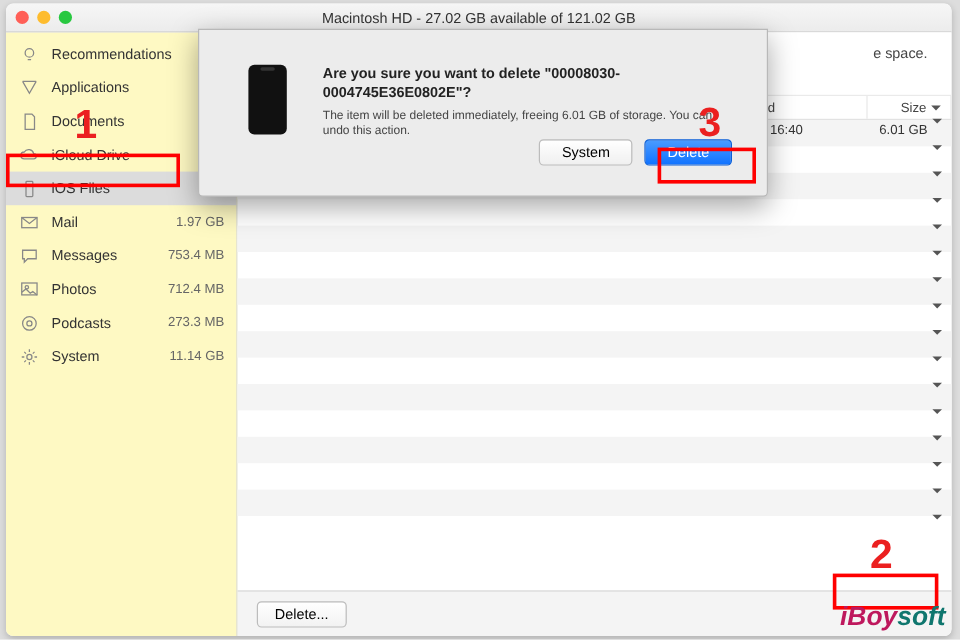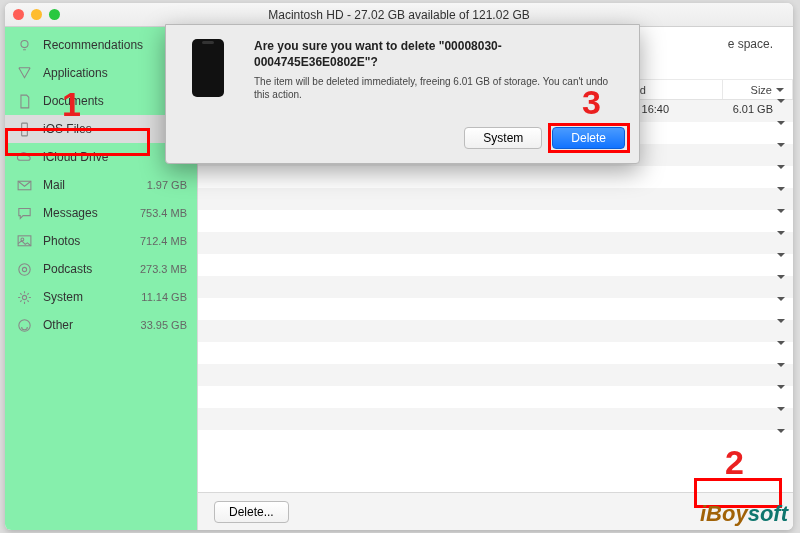--- a/index.html
+++ b/index.html
@@ -8,21 +8,21 @@
 .window { position:absolute; top:3px; left:5px; width:788px; height:527px; background:#fff; border-radius:6px; box-shadow:0 2px 6px rgba(0,0,0,.2); display:flex; flex-direction:column; overflow:hidden; }
 
 .titlebar { height:24px; background:linear-gradient(#f6f6f6,#ececec); border-bottom:1px solid #d0d0d0; display:flex; align-items:center; padding:0 8px; position:relative; }
 .traffic { display:flex; gap:7px; }
 .dot { width:11px; height:11px; border-radius:50%; }
 .dot.r { background:#ff5f57; } .dot.y { background:#febc2e; } .dot.g { background:#28c840; }
 .title { position:absolute; left:0; right:0; text-align:center; font-size:12px; color:#333; pointer-events:none; }
 
 .body { flex:1; display:flex; }
 
-.sidebar { width:193px; background:#86efac; border-right:1px solid #d8d8d8; display:flex; flex-direction:column; padding-top:4px; }
+.sidebar { width:193px; background:#fef9c3; border-right:1px solid #d8d8d8; display:flex; flex-direction:column; padding-top:4px; }
 .sb-item { display:flex; align-items:center; height:28px; padding:0 10px; font-size:12px; color:#333; gap:10px; position:relative; }
 .sb-item.selected { background:#dcdcdc; }
 .sb-icon { width:18px; height:18px; display:flex; align-items:center; justify-content:center; color:#888; }
 .sb-icon svg { width:17px; height:17px; stroke:#888; fill:none; stroke-width:1.5; }
 .sb-label { flex:1; }
 .sb-size { font-size:11px; color:#666; text-align:right; }
 
 .main { flex:1; display:flex; flex-direction:column; position:relative; }
 .infoband { height:53px; background:#fff; border-bottom:1px solid #eaeaea; padding:8px 12px; font-size:12px; color:#444; position:relative; }
 .infoband .free { position:absolute; right:20px; top:10px; } 
@@ -38,36 +38,36 @@
 .row { height:22px; display:flex; font-size:11px; color:#333; }
 .row:nth-child(odd) { background:#f4f4f4; }
 .row div { padding:3px 8px; }
 .row .col-name { flex:1; }
 .row .col-acc { width:120px; }
 .row .col-size { width:70px; text-align:right; }
 
 .footer { height:38px; border-top:1px solid #d8d8d8; background:#f4f4f4; display:flex; justify-content:flex-start; align-items:center; padding:0 16px; }
 .mac-btn { background:linear-gradient(#fff,#f2f2f2); border:1px solid #bcbcbc; border-radius:4px; padding:3px 14px; font-size:12px; cursor:pointer; }
 
-.dialog { position:absolute; top:24px; left:165px; width:475px; height:140px; background:#ececec; border:1px solid #b8b8b8; border-radius:0 0 4px 4px; box-shadow:0 8px 24px rgba(0,0,0,.35); padding:14px; display:flex; gap:18px; z-index:10; }
+.dialog { position:absolute; top:24px; left:165px; width:475px; height:140px; background:#ececec; border:1px solid #b8b8b8; border-radius:0 0 4px 4px; box-shadow:0 8px 24px rgba(0,0,0,.35); padding:29px; display:flex; gap:18px; z-index:10; }
 .dlg-icn { width:56px; display:flex; justify-content:center; }
 .phone { width:32px; height:58px; background:#111; border-radius:5px; position:relative; }
 .phone::after { content:""; position:absolute; top:2px; left:10px; width:12px; height:3px; background:#333; border-radius:2px; }
 .dlg-body { flex:1; display:flex; flex-direction:column; }
 .dlg-h { font-size:12px; font-weight:600; color:#222; line-height:1.3; }
 .dlg-p { font-size:10px; color:#444; margin-top:5px; line-height:1.3; }
 .dlg-btns { display:flex; gap:10px; justify-content:flex-end; margin-top:auto; }
 .btn { border-radius:4px; padding:3px 18px; font-size:12px; cursor:pointer; }
 .btn.cancel { background:linear-gradient(#fff,#f0f0f0); border:1px solid #bcbcbc; }
 .btn.delete { background:linear-gradient(#4a9bff,#1173ff); border:1px solid #0b5fd8; color:#fff; }
 
 .hl { position:absolute; border:3px solid #f00; pointer-events:none; z-index:20; }
 .num { position:absolute; font:bold 34px Arial; color:#eb2020; z-index:21; pointer-events:none; }
 .wm { position:absolute; right:12px; bottom:6px; font:italic bold 22px Arial; z-index:30; }
-.wm b { color:#a16207; } .wm span { color:#0f766e; }
+.wm b { color:#be185d; } .wm span { color:#0f766e; }
 </style>
 </head>
 <body>
 
 <div class="window">
   <div class="titlebar">
     <div class="traffic">
       <div class="dot r"></div>
       <div class="dot y"></div>
       <div class="dot g"></div>
@@ -98,37 +98,37 @@
         </div>
         <div class="sb-item">
           <span class="sb-icon">
             <svg viewBox="0 0 24 24">
               <path d="M7 3h8l3 3v15H7z"></path>
             </svg>
           </span>
           <span class="sb-label">Documents</span>
           <span class="sb-size">9</span>
         </div>
+        <div class="sb-item">
+          <span class="sb-icon">
+            <svg viewBox="0 0 24 24">
+              <path d="M6 16a4 4 0 010-8 6 6 0 0111 2 3 3 0 010 6H6z"></path>
+            </svg>
+          </span>
+          <span class="sb-label">iCloud Drive</span>
+          <span class="sb-size"></span>
+        </div>
         <div class="sb-item selected">
           <span class="sb-icon">
             <svg viewBox="0 0 24 24">
               <rect x="8" y="3" width="8" height="18" rx="1"></rect>
             </svg>
           </span>
           <span class="sb-label">iOS Files</span>
           <span class="sb-size">8</span>
-        </div>
-        <div class="sb-item">
-          <span class="sb-icon">
-            <svg viewBox="0 0 24 24">
-              <path d="M6 16a4 4 0 010-8 6 6 0 0111 2 3 3 0 010 6H6z"></path>
-            </svg>
-          </span>
-          <span class="sb-label">iCloud Drive</span>
-          <span class="sb-size"></span>
         </div>
         <div class="sb-item">
           <span class="sb-icon">
             <svg viewBox="0 0 24 24">
               <rect x="3" y="6" width="18" height="12"></rect>
               <path d="M3 6l9 7 9-7"></path>
             </svg>
           </span>
           <span class="sb-label">Mail</span>
           <span class="sb-size">1.97 GB</span>
@@ -165,30 +165,20 @@
         </div>
         <div class="sb-item">
           <span class="sb-icon">
             <svg viewBox="0 0 24 24">
               <circle cx="12" cy="12" r="3"></circle>
               <path d="M12 3v3M12 18v3M3 12h3M18 12h3M6 6l2 2M16 16l2 2M6 18l2-2M16 8l2-2"></path>
             </svg>
           </span>
           <span class="sb-label">System</span>
           <span class="sb-size">11.14 GB</span>
-        </div>
-        <div class="sb-item">
-          <span class="sb-icon">
-            <svg viewBox="0 0 24 24">
-              <circle cx="12" cy="12" r="8"></circle>
-              <path d="M8 14a4 4 0 008 0"></path>
-            </svg>
-          </span>
-          <span class="sb-label">Other</span>
-          <span class="sb-size">33.95 GB</span>
         </div>
       </div>
 
     <div class="main">
       <div class="infoband">
         <div class="free">e space.</div>
       </div>
       <div class="headers">
         <div class="col-name"></div>
         <div class="col-acc">cessed</div>

